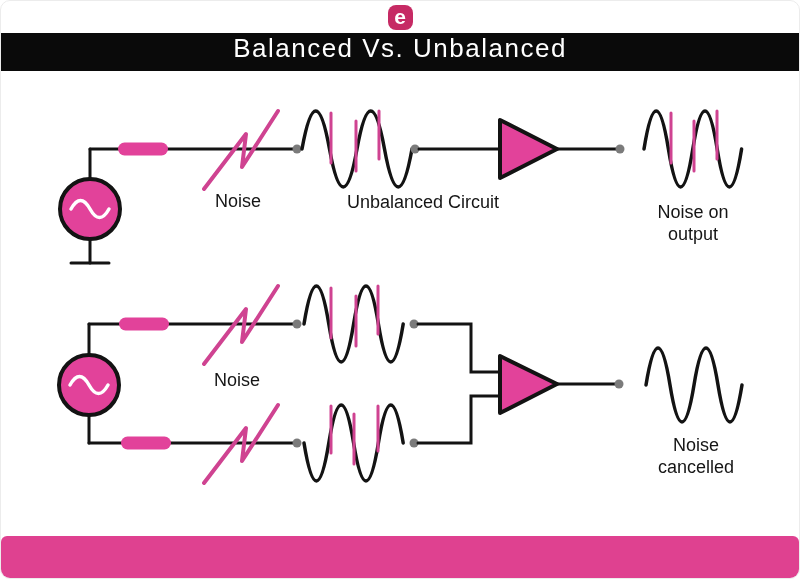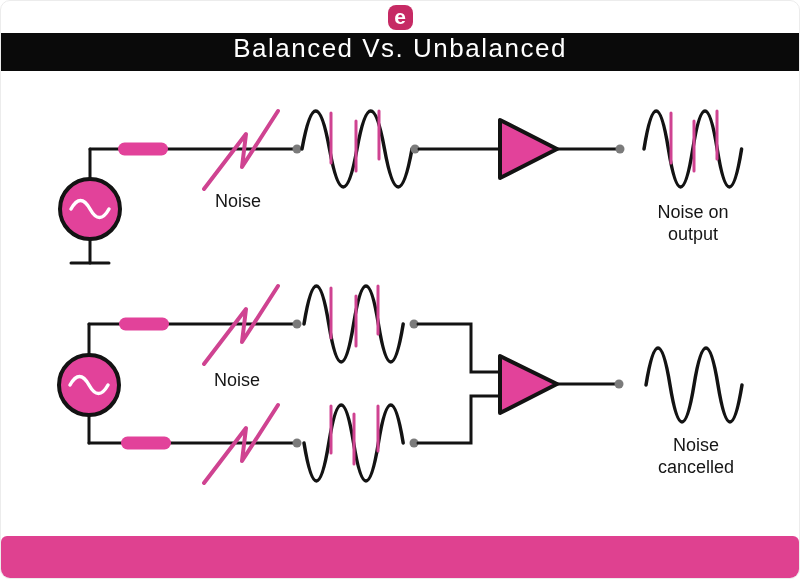--- a/index.html
+++ b/index.html
@@ -119,20 +119,21 @@
     <span class="logo-badge">
       <span>e</span>
     </span>
   </div>
 
   <div class="banner">
     <span>Balanced Vs. Unbalanced</span>
   </div>
 
   <div class="label" style="left:237px; top:201px;">Noise</div>
+  <div class="label" style="left:422px; top:202px;">Unbalanced Circuit</div>
   <div class="label" style="left:692px; top:211px;margin-top:12px;">
     <div>Noise on</div>
     <div>output</div>
   </div>
   <div class="label" style="left:236px; top:380px;">Noise</div>
   <div class="label" style="left:695px; top:456px;">
     <div>Noise</div>
     <div>cancelled</div>
   </div>
 

